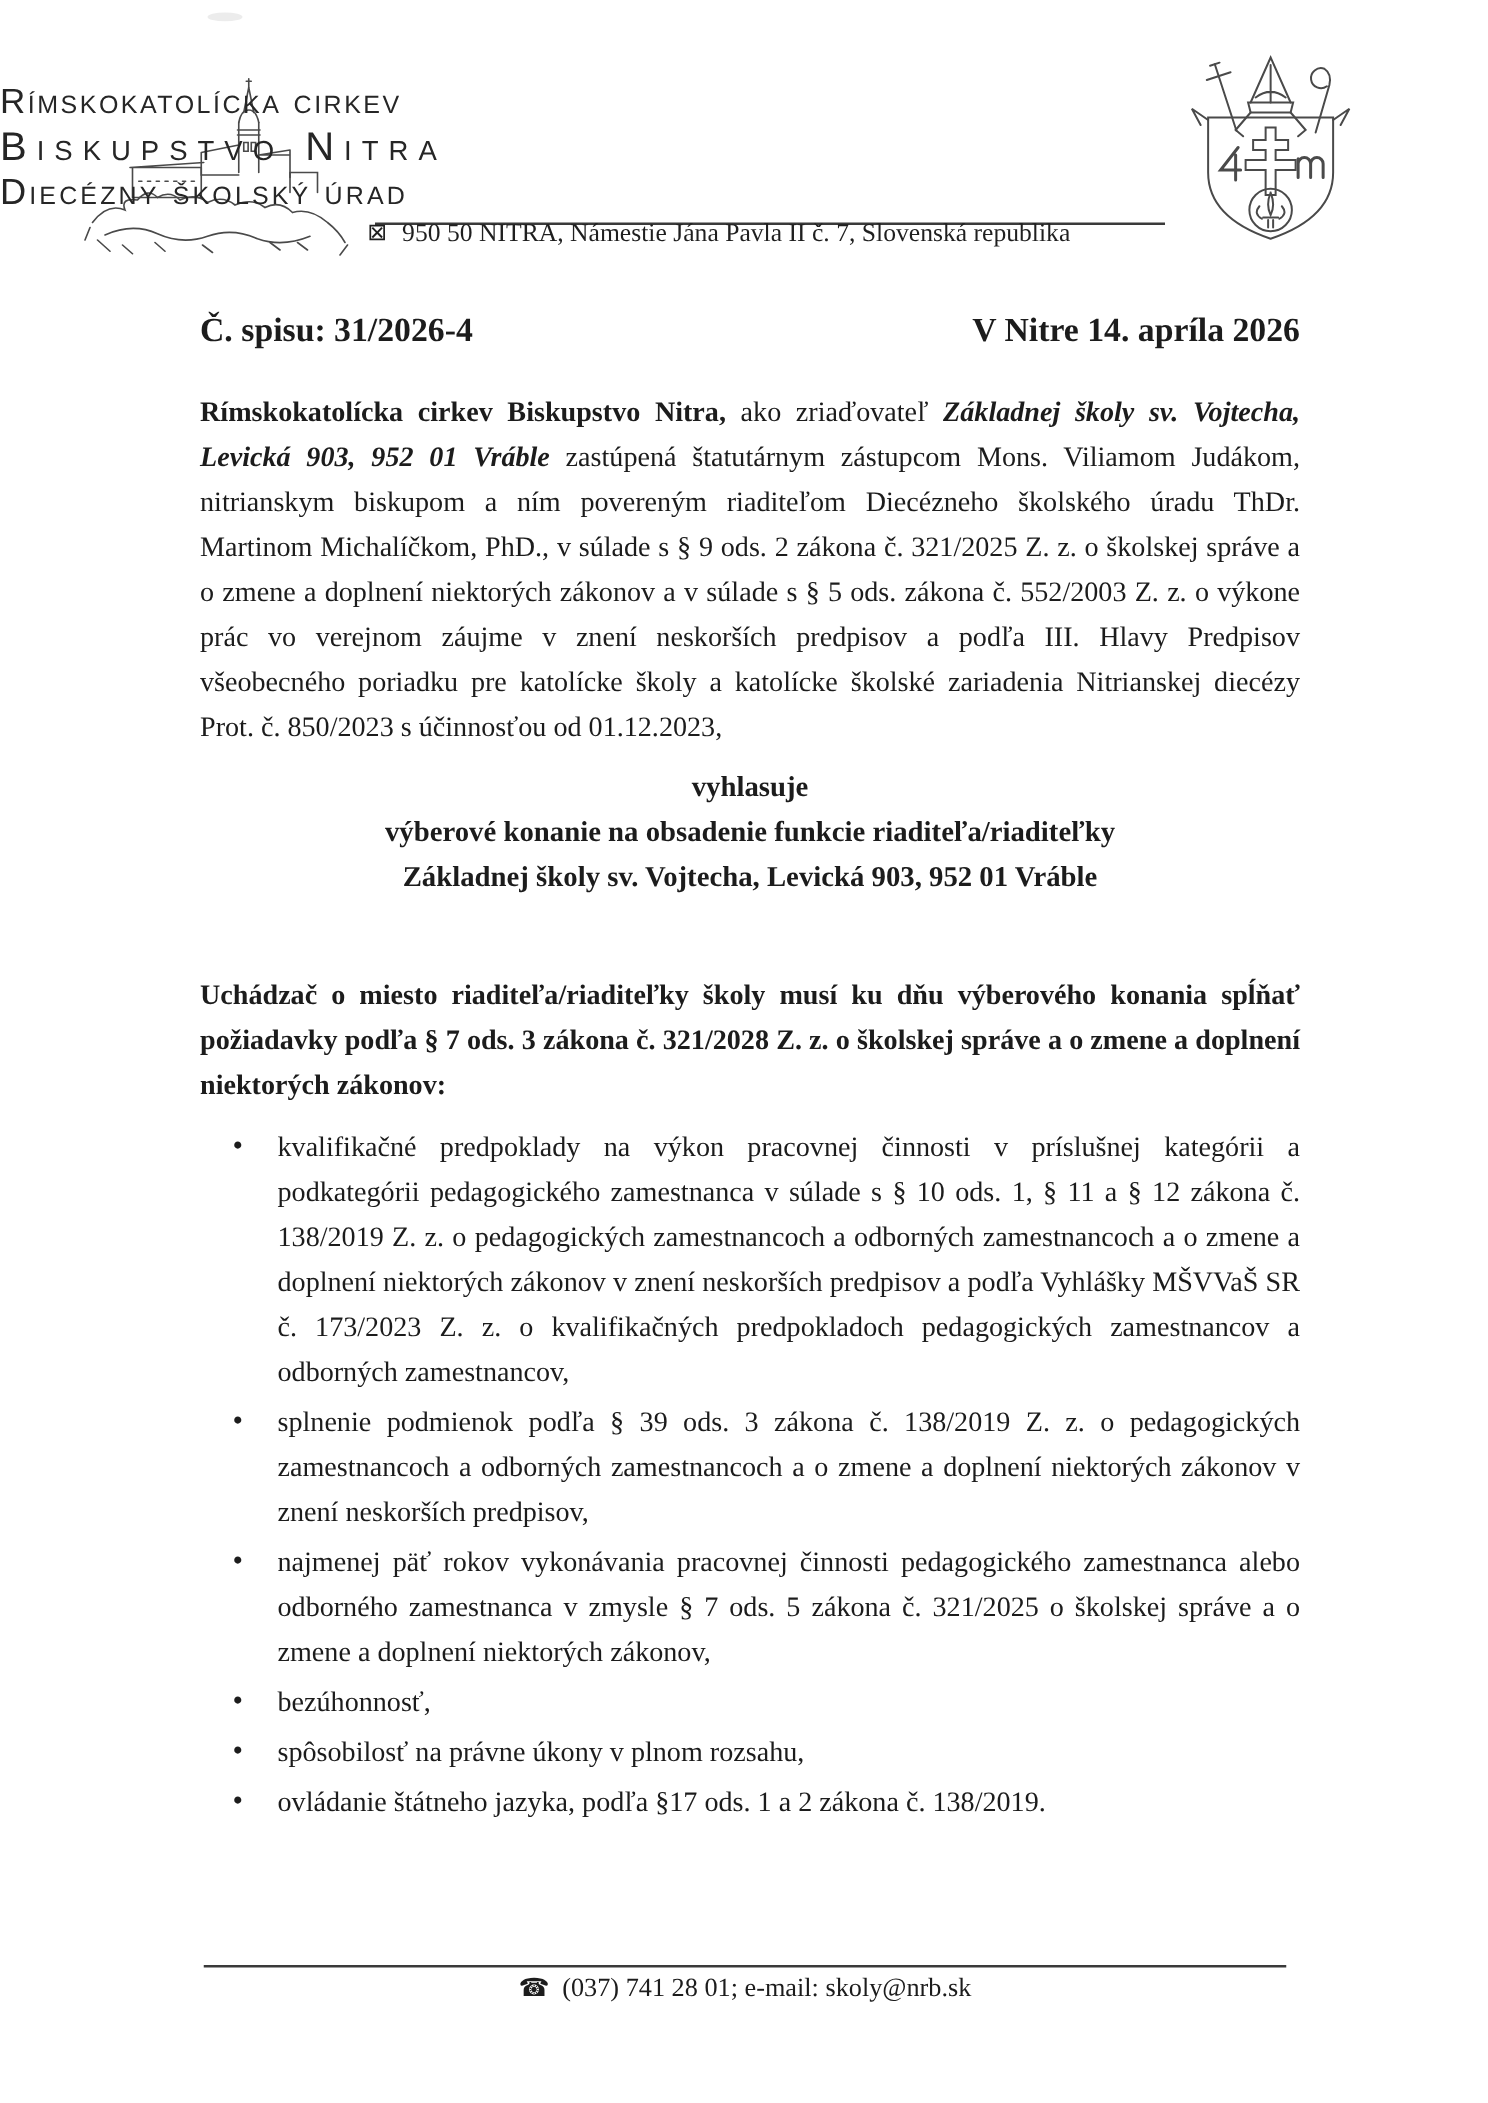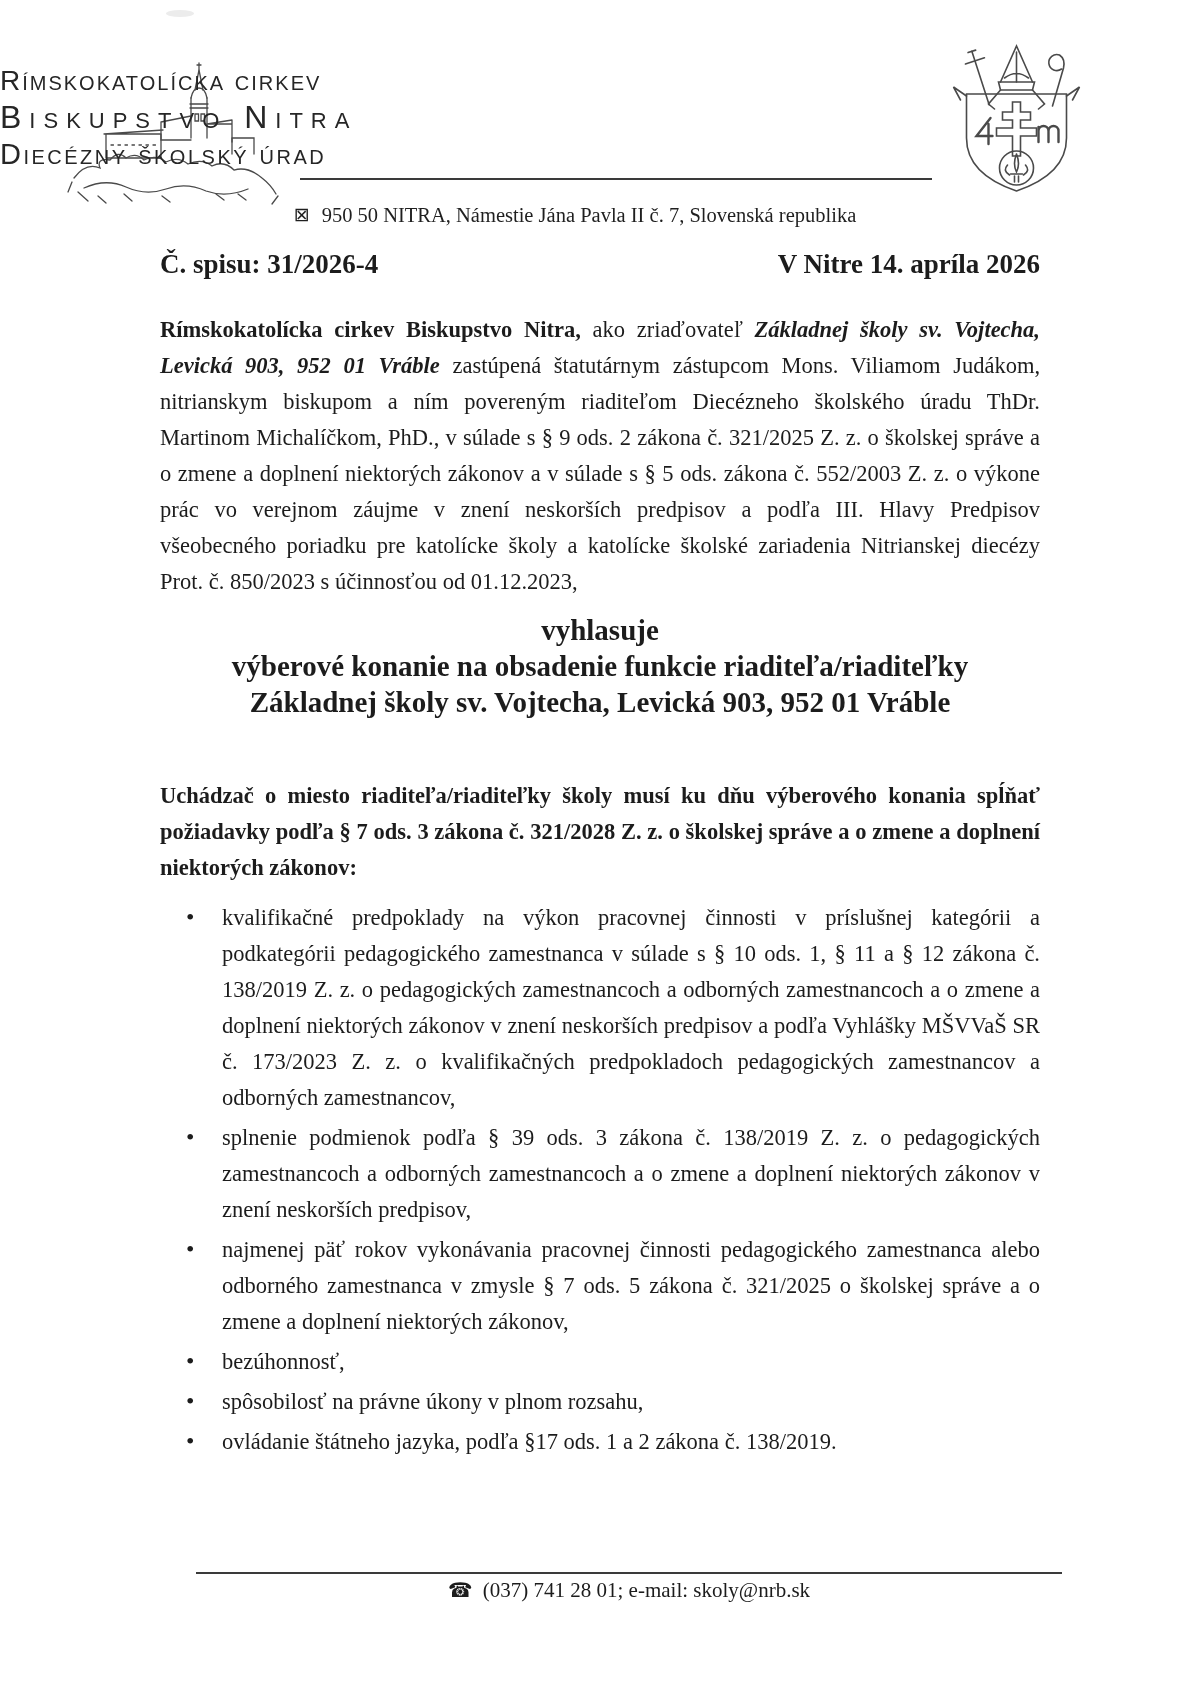--- a/index.html
+++ b/index.html
@@ -11,37 +11,37 @@
   
   .letterhead{position:absolute;top:0;left:0;width:1190px;height:232px;}
   .castle{position:absolute;left:66px;top:58px;width:218px;height:150px;}
   .arms{position:absolute;left:925px;top:38px;width:188px;height:168px;}
   .org{position:absolute;left:0;top:64px;width:1150px;text-align:left;
        font-family:"Liberation Sans","DejaVu Sans",sans-serif;color:#262626;}
   .org1{font-variant:small-caps;font-size:28px;letter-spacing:2px;line-height:34px;}
   .org2{font-variant:small-caps;font-size:32px;letter-spacing:8px;line-height:38px;}
   .org3{font-variant:small-caps;font-size:29px;letter-spacing:2.5px;line-height:36px;}
   .org-rule{position:absolute;left:300px;top:178px;width:632px;height:2px;background:#3a3a3a;}
-  .address{position:absolute;left:0;top:204px;width:1150px;text-align:center;font-size:20.5px;color:#1f1f1f;}
+  .address{position:absolute;left:0;top:176px;width:1150px;text-align:center;font-size:20.5px;color:#1f1f1f;}
   .env{font-family:"DejaVu Sans",sans-serif;font-size:19px;margin-right:12px;position:relative;top:-1px;}
   
   .content{position:absolute;left:160px;top:232px;width:880px;font-size:22.5px;line-height:36px;}
   .ref-row{display:flex;justify-content:space-between;font-weight:bold;font-size:27px;margin-top:14px;}
   .b{font-weight:bold;}
   .bi{font-weight:bold;font-style:italic;}
   .j{text-align:justify;}
   .para{margin:0;}
   .intro{margin-top:30px;}
-  .announce{margin-top:12px;text-align:center;font-weight:bold;font-size:29px;line-height:36px;}
+  .announce{margin-top:12px;text-align:center;font-weight:bold;font-size:23px;line-height:36px;}
   .lead{margin-top:58px;font-weight:bold;}
   ul.reqs{list-style:none;margin:14px 0 0 0;padding:0 0 0 62px;}
   ul.reqs li{position:relative;text-align:justify;margin:0 0 4px 0;}
   ul.reqs li::before{content:"\2022";position:absolute;left:-36px;top:-1px;font-size:24px;}
   
-  .foot{position:absolute;left:196px;top:1572px;width:866px;border-top:2px solid #3a3a3a;
+  .foot{position:absolute;left:163px;top:1572px;width:866px;border-top:2px solid #3a3a3a;
         text-align:center;font-size:21px;padding-top:4px;}
   .tel{font-family:"DejaVu Sans",sans-serif;font-size:20px;margin-right:10px;}
   svg path,svg line,svg circle,svg rect{vector-effect:non-scaling-stroke;}
 </style>
 </head>
 <body>
 
 <div class="page">
   <div class="smudge"></div>
 

